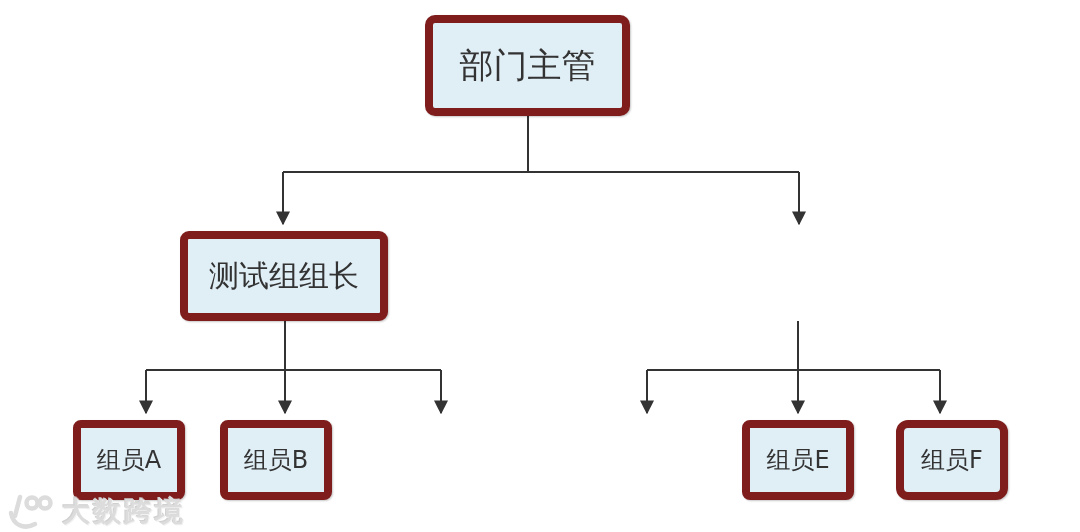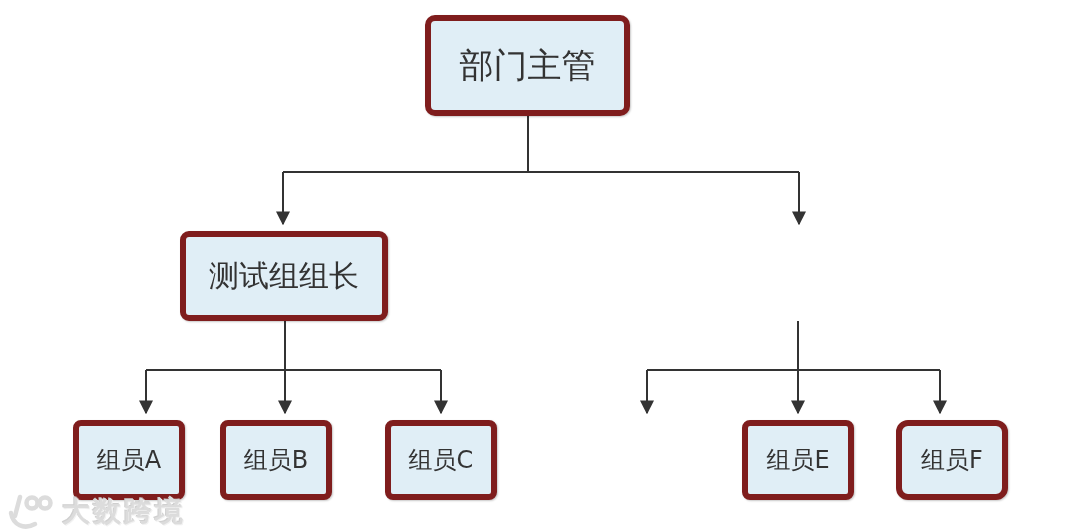--- a/index.html
+++ b/index.html
@@ -20,21 +20,21 @@
     left: 0;
     top: 0;
     width: 1080px;
     height: 532px;
     pointer-events: none;
   }
   .node {
     position: absolute;
     box-sizing: border-box;
     background: #e0eef6;
-    border: 6px solid #7f1d1d;
+    border: 8px solid #7f1d1d;
     border-radius: 10px;
     display: flex;
     align-items: center;
     justify-content: center;
     color: #333333;
     box-shadow: 1px 1px 2px rgba(0,0,0,0.22);
     cursor: default;
   }
   .node span { white-space: nowrap; }
   .node-root   { left: 425px; top: 15px;  width: 205px; height: 101px; font-size: 34px; }
@@ -104,23 +104,20 @@
     <span>测试组组长</span>
   </div>
 
 
   <div class="node node-member node-a">
     <span>组员A</span>
   </div>
   <div class="node node-member node-b">
     <span>组员B</span>
   </div>
-  <div class="node node-member node-c">
-    <span>组员C</span>
-  </div>
   <div class="node node-member node-e">
     <span>组员E</span>
   </div>
   <div class="node node-member node-f">
     <span>组员F</span>
   </div>
 
   <div class="watermark">
     <svg width="50" height="40" viewBox="0 0 50 40">
       <g stroke="#dcdcdc" stroke-width="4.5" fill="none" stroke-linecap="round">

